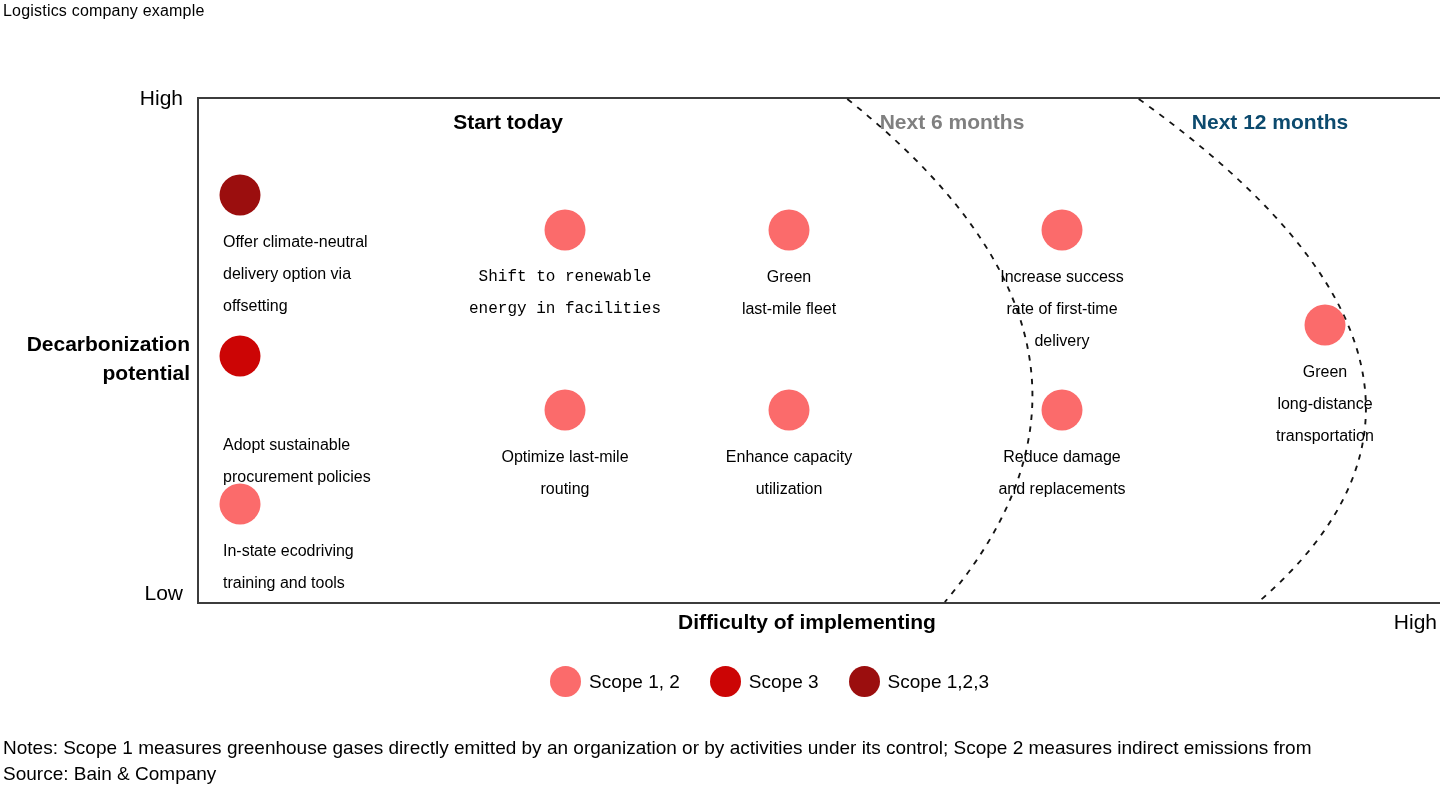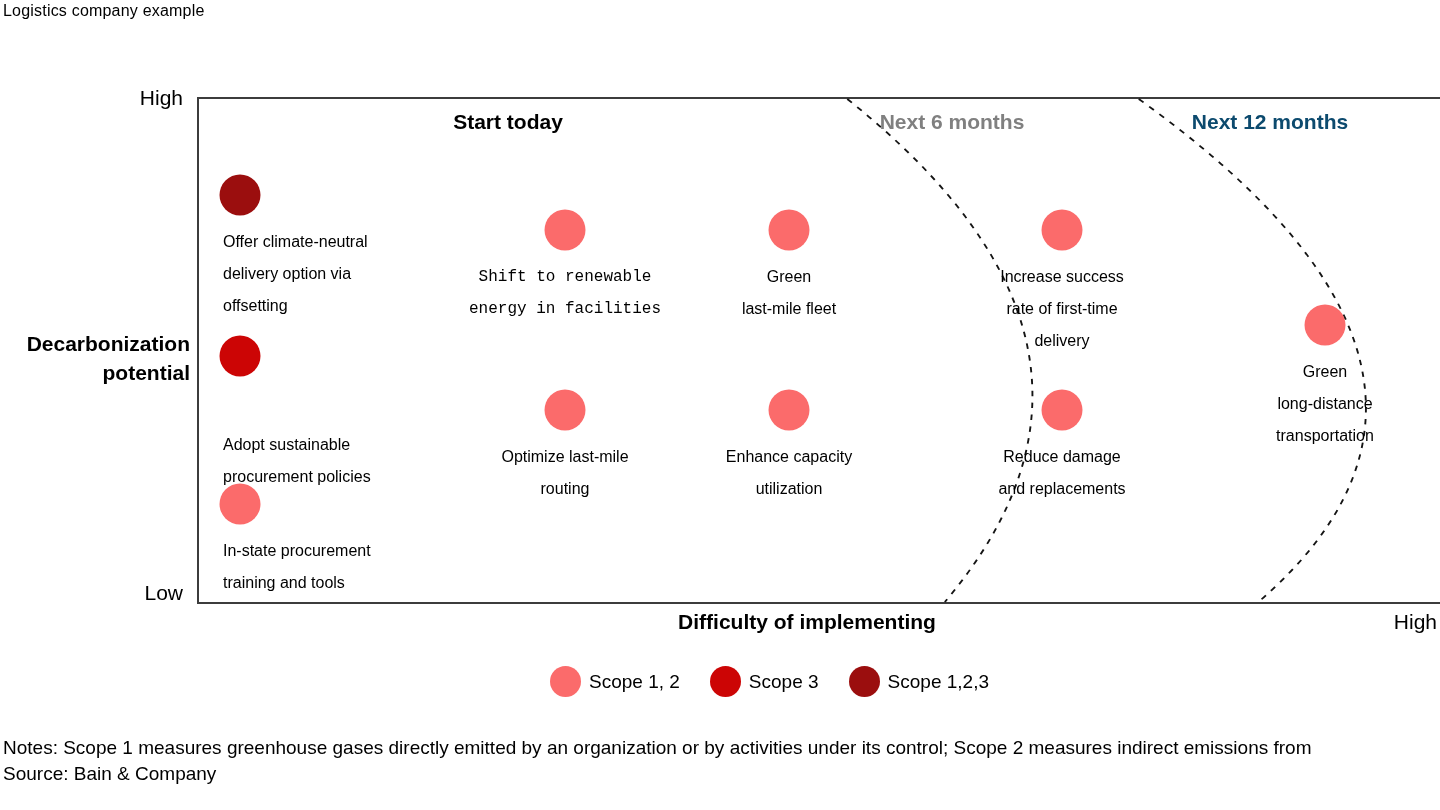--- a/index.html
+++ b/index.html
@@ -75,21 +75,21 @@
       <div class="zone-label" style="left: 753px; color: rgb(128, 128, 128);">Next 6 months</div>
       <div class="zone-label" style="left: 1071px; color: #0c4a6e;">Next 12 months</div>
       <div class="bubble" style="left: 41px; top: 96px; background: rgb(155, 14, 14);"></div>
       <div class="bubble-label left" style="top: 127px; left: 24px;">Offer climate-neutral
 delivery option via
 offsetting</div>
       <div class="bubble" style="left: 41px; top: 257px; background: rgb(204, 5, 5);"></div>
       <div class="bubble-label left" style="top: 288px; left: 24px; margin-top: 42px;">Adopt sustainable
 procurement policies</div>
       <div class="bubble" style="left: 41px; top: 405px; background: rgb(251, 107, 107);"></div>
-      <div class="bubble-label left" style="top: 436px; left: 24px;">In-state procurement
+      <div class="bubble-label left" style="top: 436px; left: 24px;">In-state ecodriving
 training and tools</div>
       <div class="bubble" style="left: 366px; top: 131px; background: rgb(251, 107, 107);"></div>
       <div class="bubble-label center" style="top: 162px; left: 366px; font-family: Liberation Mono, monospace;">Shift to renewable
 energy in facilities</div>
       <div class="bubble" style="left: 366px; top: 311px; background: rgb(251, 107, 107);"></div>
       <div class="bubble-label center" style="top: 342px; left: 366px;">Optimize last-mile
 routing</div>
       <div class="bubble" style="left: 590px; top: 131px; background: rgb(251, 107, 107);"></div>
       <div class="bubble-label center" style="top: 162px; left: 590px;">Green
 last-mile fleet</div>

